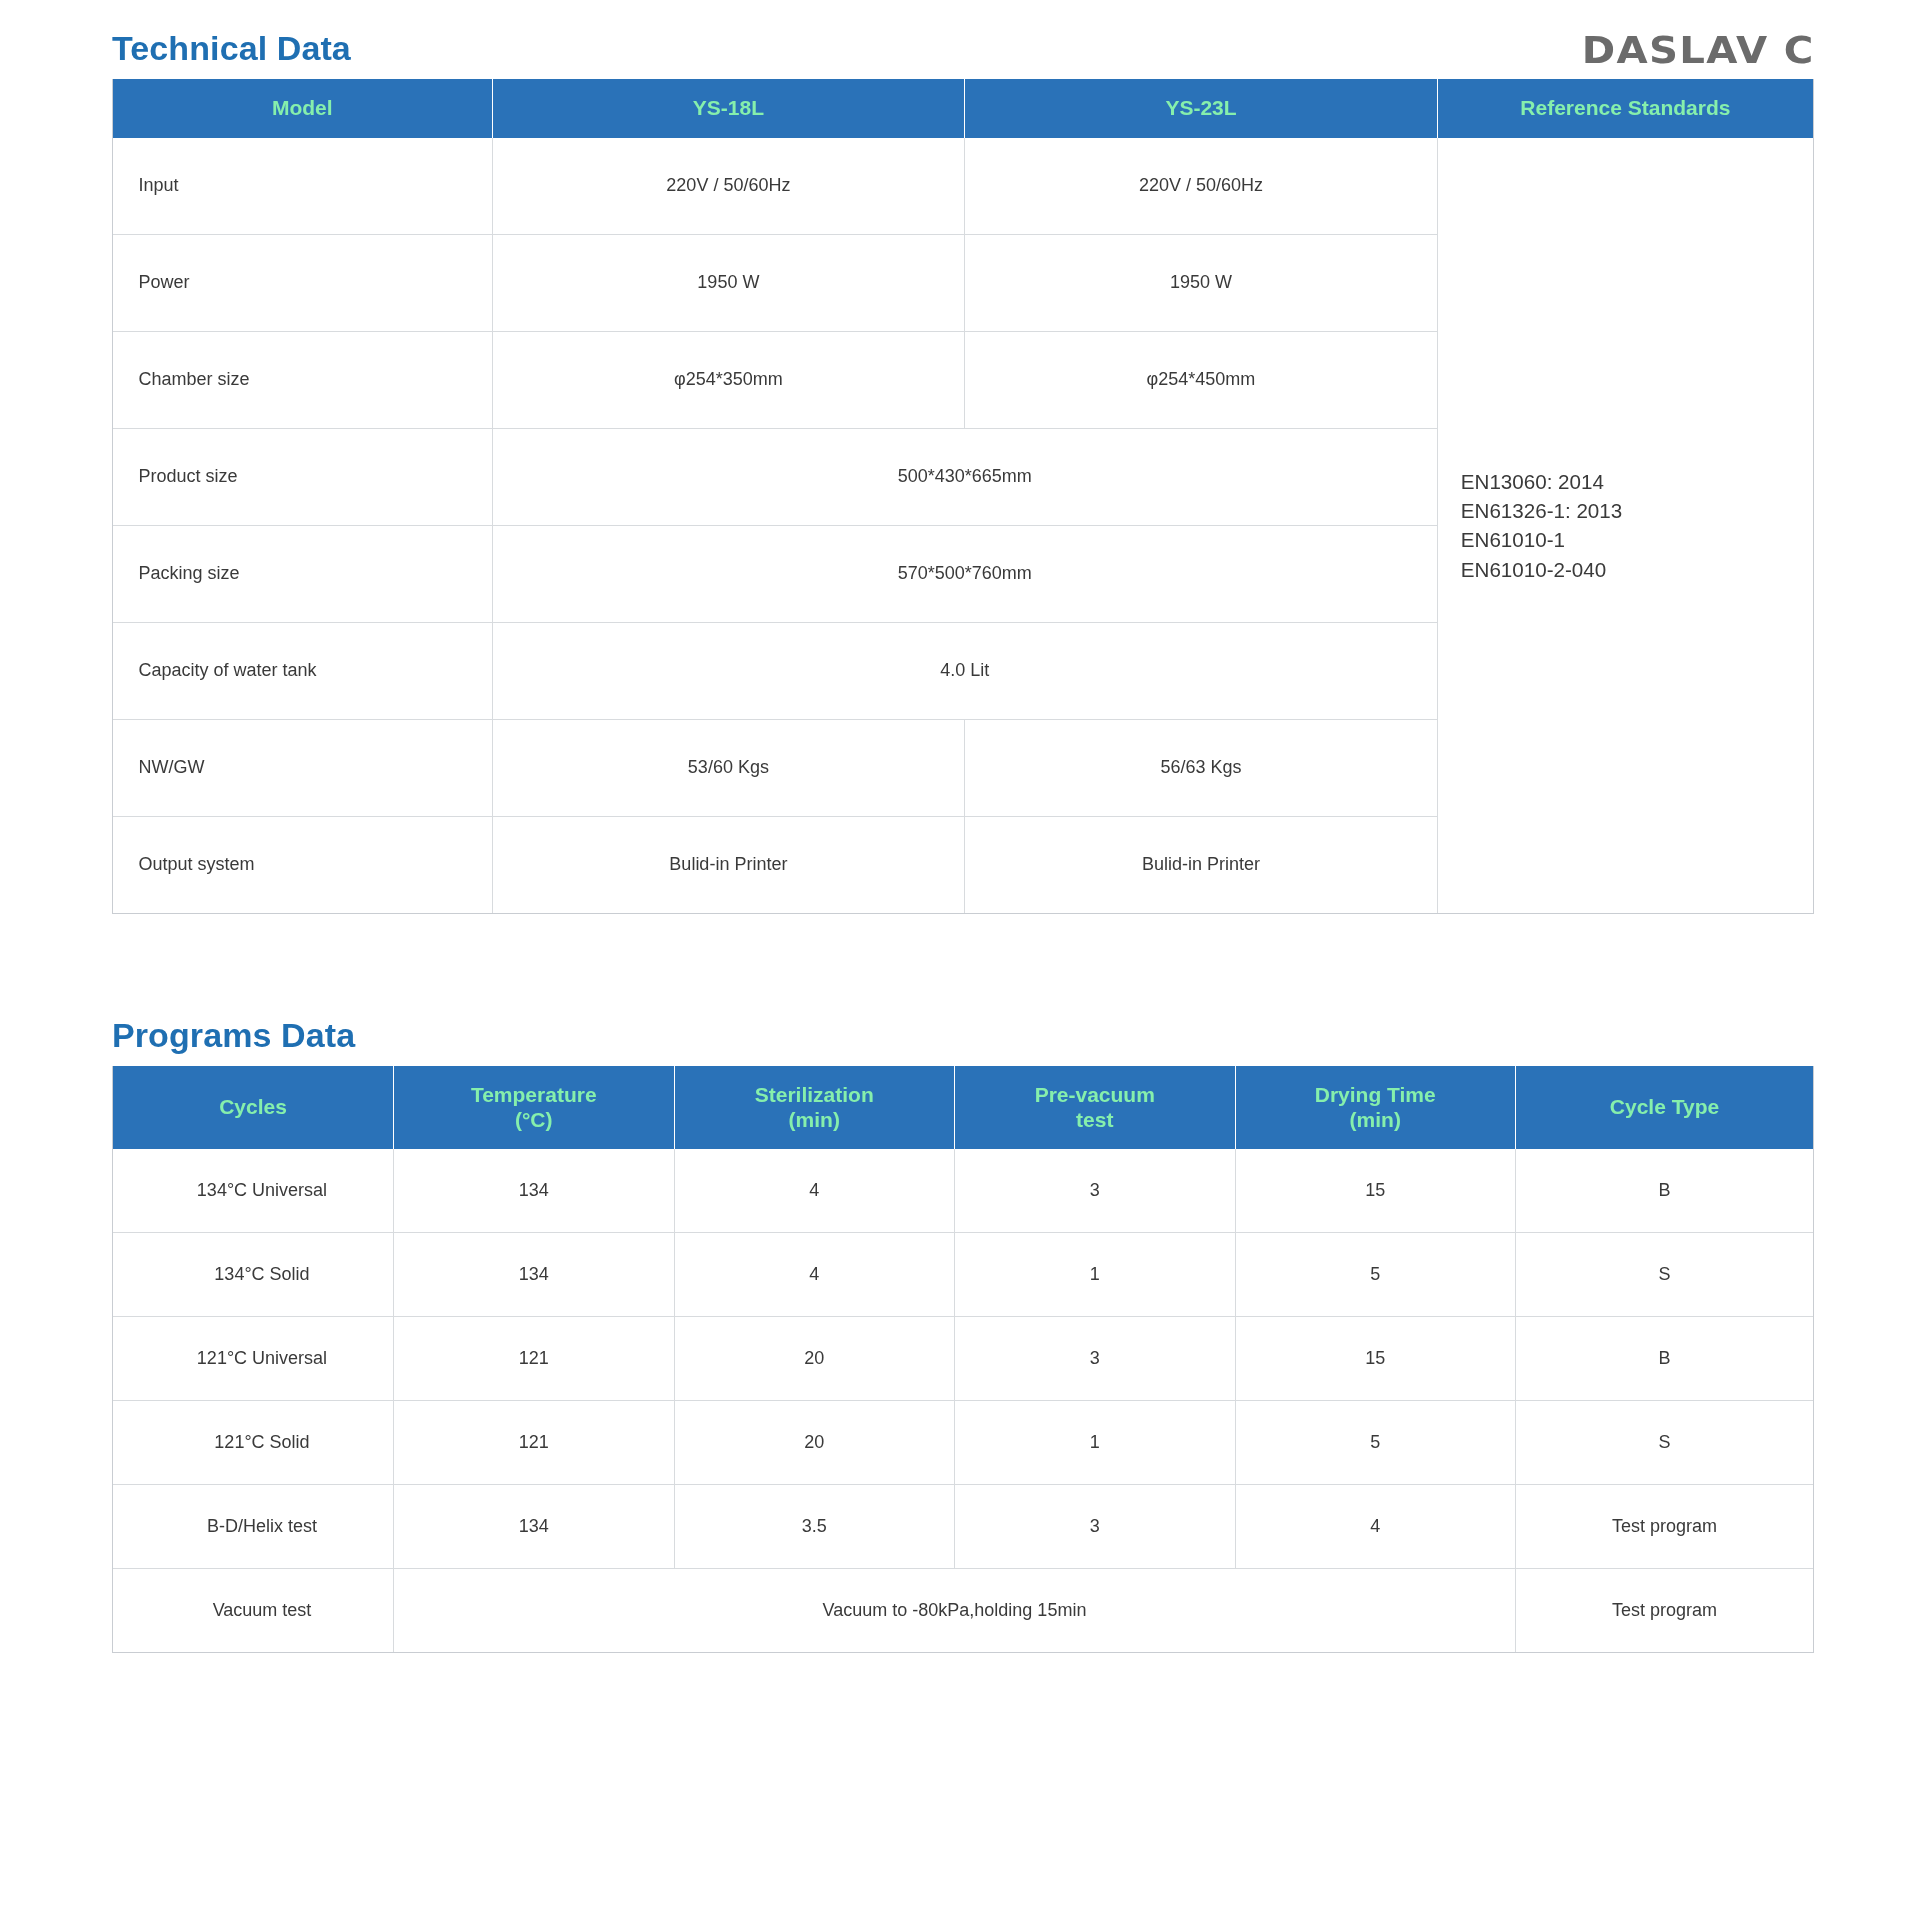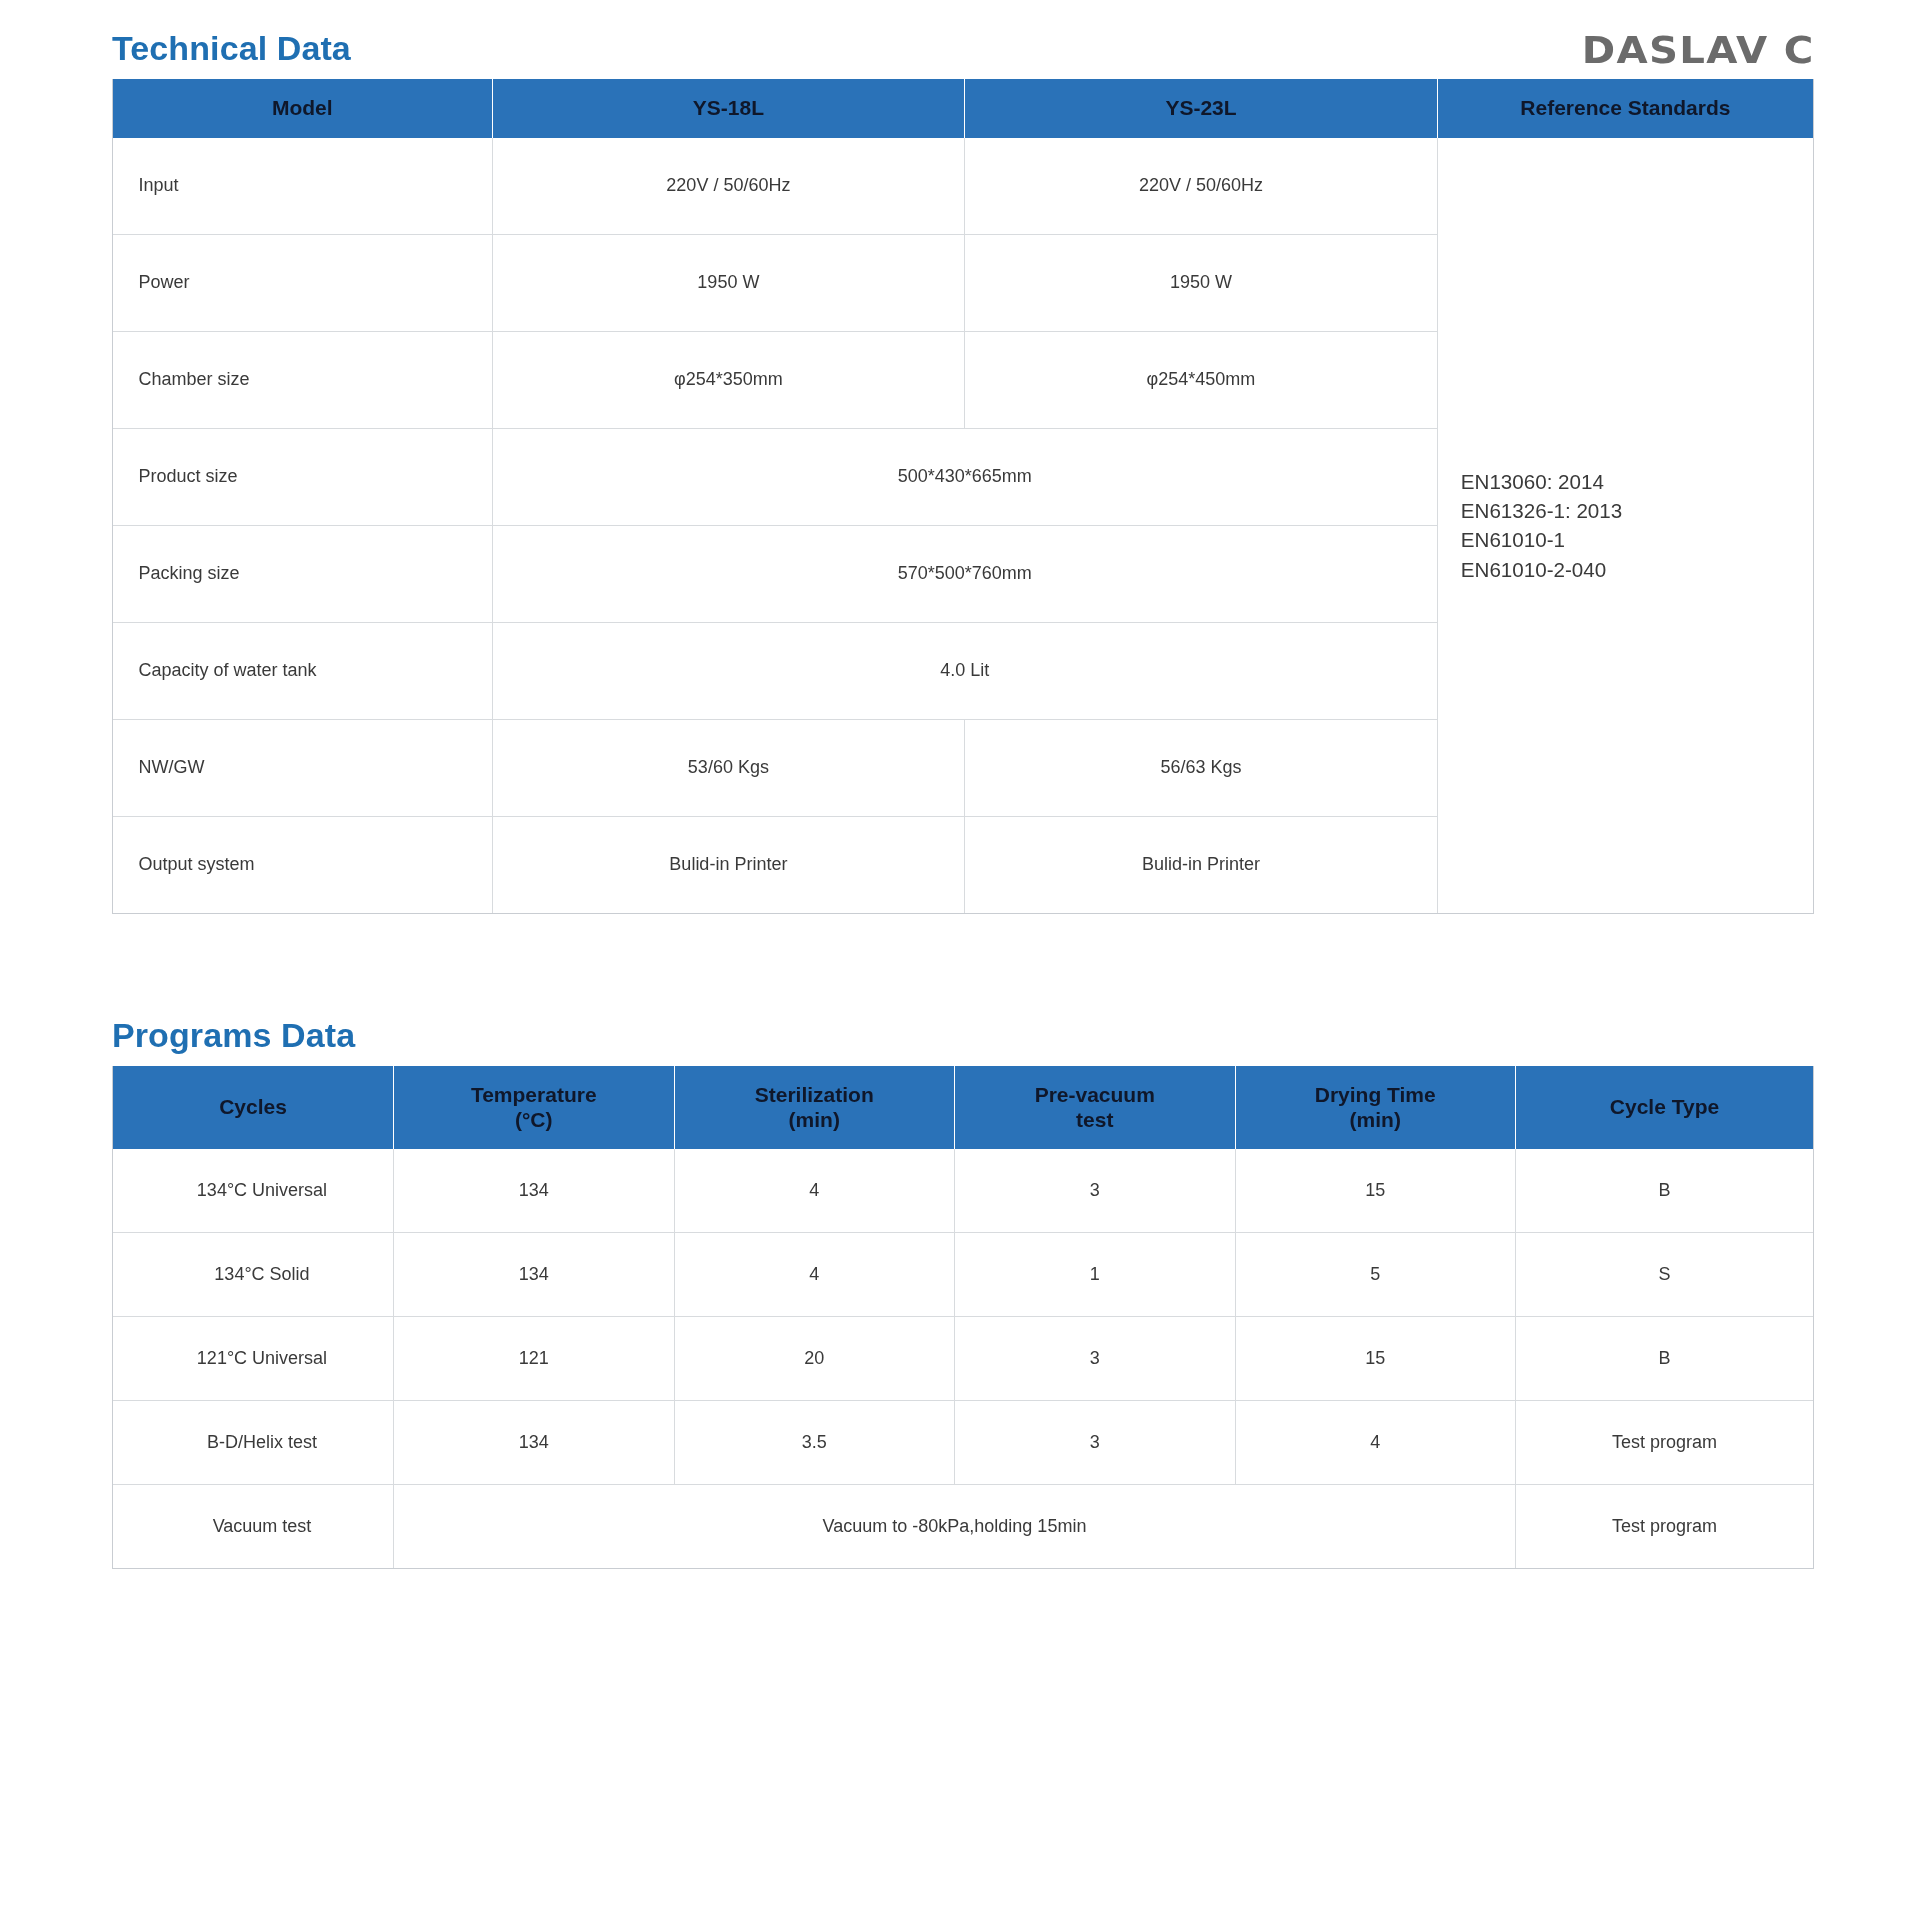--- a/index.html
+++ b/index.html
@@ -55,21 +55,21 @@
     width: 100%;
     table-layout: fixed;
   }
   .tech-wrap, .prog-wrap {
     border: 0.6px solid #c9cdd2;
     border-top: none;
     box-sizing: border-box;
   }
   th {
     background: #2a72b8;
-    color: #0f172a;
+    color: #86efac;
     font-size: 21px;
     font-weight: bold;
     text-align: center;
     padding: 17px 6px;
     border-right: 0.6px solid #ffffff;
     line-height: 1.18;
   }
   th:last-child { border-right: none; }
 
   td {
@@ -232,20 +232,28 @@
         </tr>
         <tr>
           <td class="first">121°C Universal</td>
           <td>121</td>
           <td class="bold-num">20</td>
           <td>3</td>
           <td>15</td>
           <td>B</td>
         </tr>
         <tr>
+          <td class="first">121°C Solid</td>
+          <td>121</td>
+          <td class="bold-num">20</td>
+          <td>1</td>
+          <td>5</td>
+          <td>S</td>
+        </tr>
+        <tr>
           <td class="first">B-D/Helix test</td>
           <td>134</td>
           <td>3.5</td>
           <td>3</td>
           <td>4</td>
           <td>Test program</td>
         </tr>
         <tr>
           <td class="first">Vacuum test</td>
           <td colspan="4">Vacuum to -80kPa,holding 15min</td>

